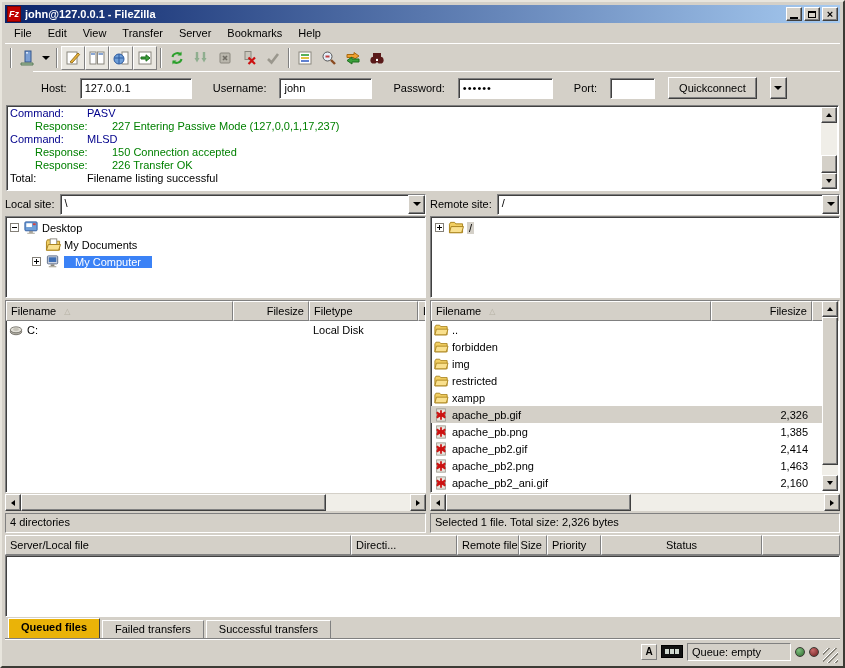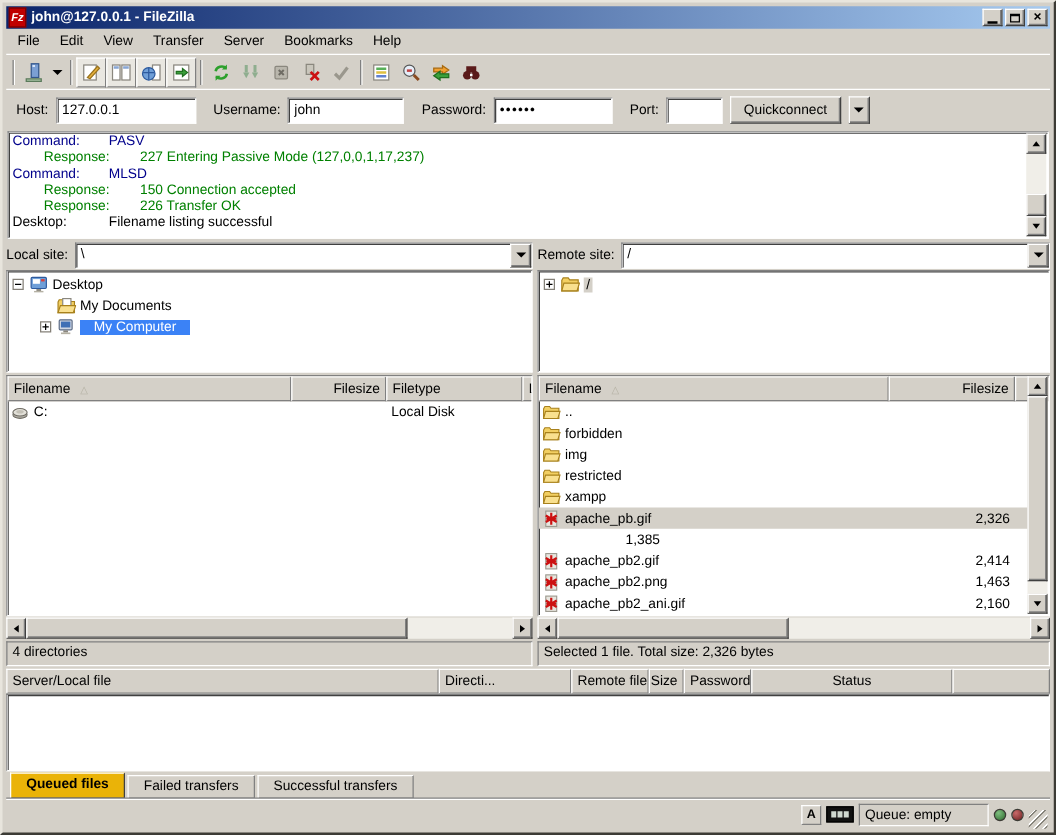--- a/index.html
+++ b/index.html
@@ -31,21 +31,21 @@
   
   .toolbar{ height:28px; flex:0 0 28px; border-top:1px solid #fff; display:flex; align-items:center; padding-left:2px; }
   .tb-sep{ width:2px; height:20px; margin:0 3px; border-left:1px solid #808080; border-right:1px solid #fff; }
   .tb-btn{ width:24px; height:24px; display:flex; align-items:center; justify-content:center; }
   .tb-btn.toggled{ background:#e9e7e1; border:1px solid; border-color:#fff #808080 #808080 #fff; }
   .tb-btn.narrow{ width:14px; }
   .tb-btn svg{ width:16px; height:16px; }
   .dd-arrow{ width:0; height:0; border-left:4px solid transparent; border-right:4px solid transparent; border-top:4px solid #000; }
 
   
-  .quickbar{ height:33px; flex:0 0 33px; display:flex; align-items:center; gap:6px; padding-left:8px; border-top:1px solid #fff; }
+  .quickbar{ height:33px; flex:0 0 33px; display:flex; align-items:center; gap:13px; padding-left:8px; border-top:1px solid #fff;margin-left:28px; }
   .qc-label{ margin-left:8px; }
   .txt{ background:#fff; border:1px solid; border-color:#808080 #fff #fff #808080; box-shadow:inset 1px 1px 0 #404040;
         height:21px; font-family:"Liberation Sans",sans-serif; font-size:11px; padding:1px 4px; }
   .w-host{ width:112px; } .w-user{ width:93px; } .w-pass{ width:95px; letter-spacing:1px;} .w-port{ width:45px; }
   .btn{ background:#D4D0C8; border:1px solid; border-color:#fff #404040 #404040 #fff; box-shadow:inset -1px -1px 0 #808080;
         height:22px; padding:2px 10px; font-family:"Liberation Sans",sans-serif; font-size:11px; }
   .btn-dd{ width:17px; height:22px; display:flex; align-items:center; justify-content:center; padding:0; }
 
   
   .log{ flex:0 0 86px; margin:1px 1px 2px 1px; background:#fff; position:relative;
@@ -293,21 +293,21 @@
         <span class="dd-arrow"></span>
       </button>
   </div>
 
   <div class="log">
     <div class="log-line lc"><span class="log-label">Command:</span><span>PASV</span></div>
     <div class="log-line lr"><span class="log-label">Response:</span><span>227 Entering Passive Mode (127,0,0,1,17,237)</span></div>
     <div class="log-line lc"><span class="log-label">Command:</span><span>MLSD</span></div>
     <div class="log-line lr"><span class="log-label">Response:</span><span>150 Connection accepted</span></div>
     <div class="log-line lr"><span class="log-label">Response:</span><span>226 Transfer OK</span></div>
-    <div class="log-line ls"><span class="log-label">Desktop:</span><span>Filename listing successful</span></div>
+    <div class="log-line ls"><span class="log-label">Total:</span><span>Filename listing successful</span></div>
     <div class="vscroll">
       <div class="sb-btn">
           <div class="tri-up"></div>
         </div>
       <div style="flex:1"></div>
       <div class="sb-thumb" style="height:18px"></div>
       <div class="sb-btn">
           <div class="tri-dn"></div>
         </div>
     </div>
@@ -494,20 +494,27 @@
             <div class="cell rc-name" style="padding-left:0">
                 <svg class="row-icon" viewBox="0 0 16 16">
                   <rect x="3" y="1" width="10" height="14" fill="#e8e6df" stroke="#9a978d"></rect>
                   <path d="M8 2.5 v11 M3 5 l10 6 M13 5 L3 11 M3.5 8 h9" stroke="#cc1111" stroke-width="2"></path>
                 </svg>
                 <span>apache_pb.gif</span>
               </div>
             <div class="cell rc-size num">2,326</div>
           </div>
           <div class="lv-row">
+            <div class="cell rc-name" style="padding-left:0">
+                <svg class="row-icon" viewBox="0 0 16 16">
+                  <rect x="3" y="1" width="10" height="14" fill="#e8e6df" stroke="#9a978d"></rect>
+                  <path d="M8 2.5 v11 M3 5 l10 6 M13 5 L3 11 M3.5 8 h9" stroke="#cc1111" stroke-width="2"></path>
+                </svg>
+                <span>apache_pb.png</span>
+              </div>
             <div class="cell rc-size num">1,385</div>
           </div>
           <div class="lv-row">
             <div class="cell rc-name" style="padding-left:0">
                 <svg class="row-icon" viewBox="0 0 16 16">
                   <rect x="3" y="1" width="10" height="14" fill="#e8e6df" stroke="#9a978d"></rect>
                   <path d="M8 2.5 v11 M3 5 l10 6 M13 5 L3 11 M3.5 8 h9" stroke="#cc1111" stroke-width="2"></path>
                 </svg>
                 <span>apache_pb2.gif</span>
               </div>
@@ -567,21 +574,21 @@
       <div class="hcell qc2">
           <span>Directi...</span>
         </div>
       <div class="hcell qc3">
           <span>Remote file</span>
         </div>
       <div class="hcell qc4 num">
           <span>Size</span>
         </div>
       <div class="hcell qc5">
-          <span>Password</span>
+          <span>Priority</span>
         </div>
       <div class="hcell qc6">
           <span>Status</span>
         </div>
       <div class="hcell qc7"></div>
     </div>
     <div class="q-body"></div>
     <div class="q-tabs">
       <div class="q-tab active">Queued files</div>
       <div class="q-tab">Failed transfers</div>

